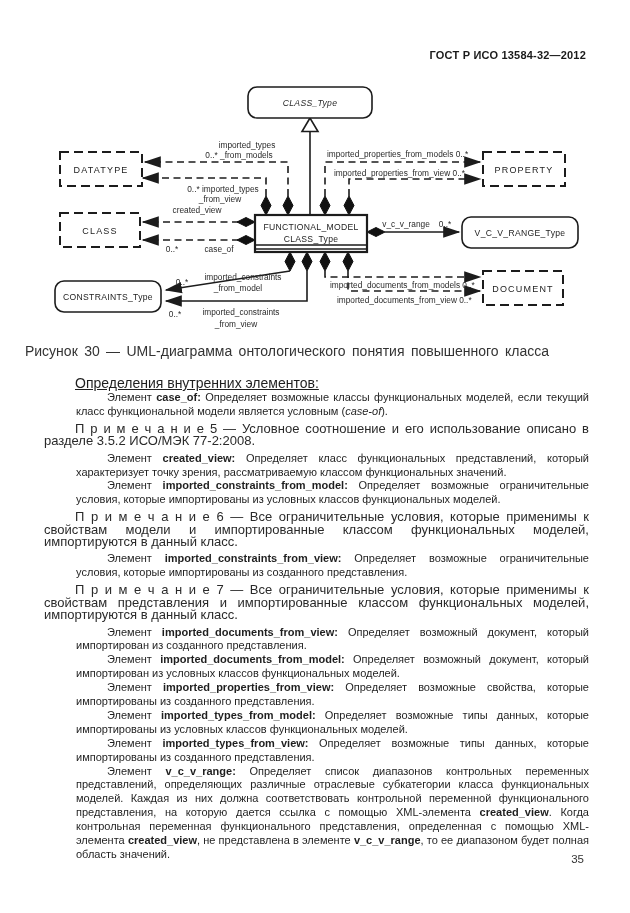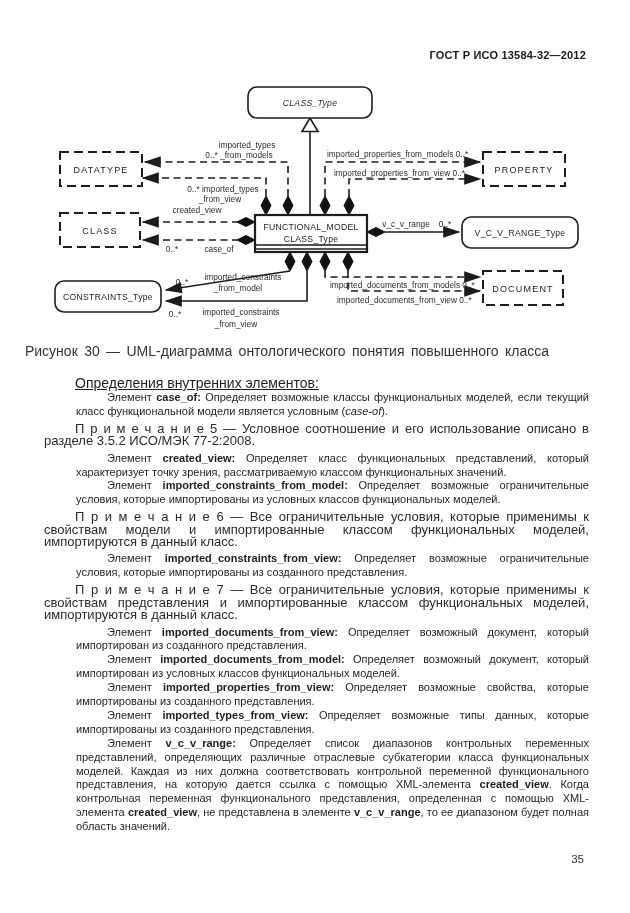--- a/index.html
+++ b/index.html
@@ -140,19 +140,20 @@
   <p class="body"><span>Элемент </span><span class="b">case_of:</span><span> Определяет возможные классы функциональных моделей, если текущий класс функциональной модели является условным (</span><span class="i">case-of</span><span>).</span></p>
       <p class="note"><span>П р и м е ч а н и е   5 — Условное соотношение и его использование описано в разделе 3.5.2 ИСО/МЭК 77-2:2008.</span></p>
       <p class="body"><span>Элемент </span><span class="b">created_view:</span><span> Определяет класс функциональных представлений, который характеризует точку зрения, рассматриваемую классом функциональных значений.</span></p>
       <p class="body"><span>Элемент </span><span class="b">imported_constraints_from_model:</span><span> Определяет возможные ограничительные условия, которые импортированы из условных классов функциональных моделей.</span></p>
       <p class="note"><span>П р и м е ч а н и е 6 — Все ограничительные условия, которые применимы к свойствам модели и импортированные классом функциональных моделей, импортируются в данный класс.</span></p>
       <p class="body"><span>Элемент </span><span class="b">imported_constraints_from_view:</span><span> Определяет возможные ограничительные условия, которые импортированы из созданного представления.</span></p>
       <p class="note"><span>П р и м е ч а н и е 7 — Все ограничительные условия, которые применимы к свойствам представления и импортированные классом функциональных моделей, импортируются в данный класс.</span></p>
       <p class="body"><span>Элемент </span><span class="b">imported_documents_from_view:</span><span> Определяет возможный документ, который импортирован из созданного представления.</span></p>
       <p class="body"><span>Элемент </span><span class="b">imported_documents_from_model:</span><span> Определяет возможный документ, который импортирован из условных классов функциональных моделей.</span></p>
       <p class="body"><span>Элемент </span><span class="b">imported_properties_from_view:</span><span> Определяет возможные свойства, которые импортированы из созданного представления.</span></p>
+      <p class="body"><span>Элемент </span><span class="b">imported_types_from_model:</span><span> Определяет возможные типы данных, которые импортированы из условных классов функциональных моделей.</span></p>
       <p class="body"><span>Элемент </span><span class="b">imported_types_from_view:</span><span> Определяет возможные типы данных, которые импортированы из созданного представления.</span></p>
       <p class="body"><span>Элемент </span><span class="b">v_c_v_range:</span><span> Определяет список диапазонов контрольных переменных представлений, определяющих различные отраслевые субкатегории класса функциональных моделей. Каждая из них должна соответствовать контрольной переменной функционального представления, на которую дается ссылка с помощью XML-элемента </span><span class="b">created_view</span><span>. Когда контрольная переменная функционального представления, определенная  с помощью XML-элемента </span><span class="b">created_view</span><span>, не представлена в элементе </span><span class="b">v_c_v_range</span><span>, то ее диапазоном будет полная область значений.</span></p>
     </div>
 
   <div class="page-number">35</div>
 
 </div>
 
 </body></html>

